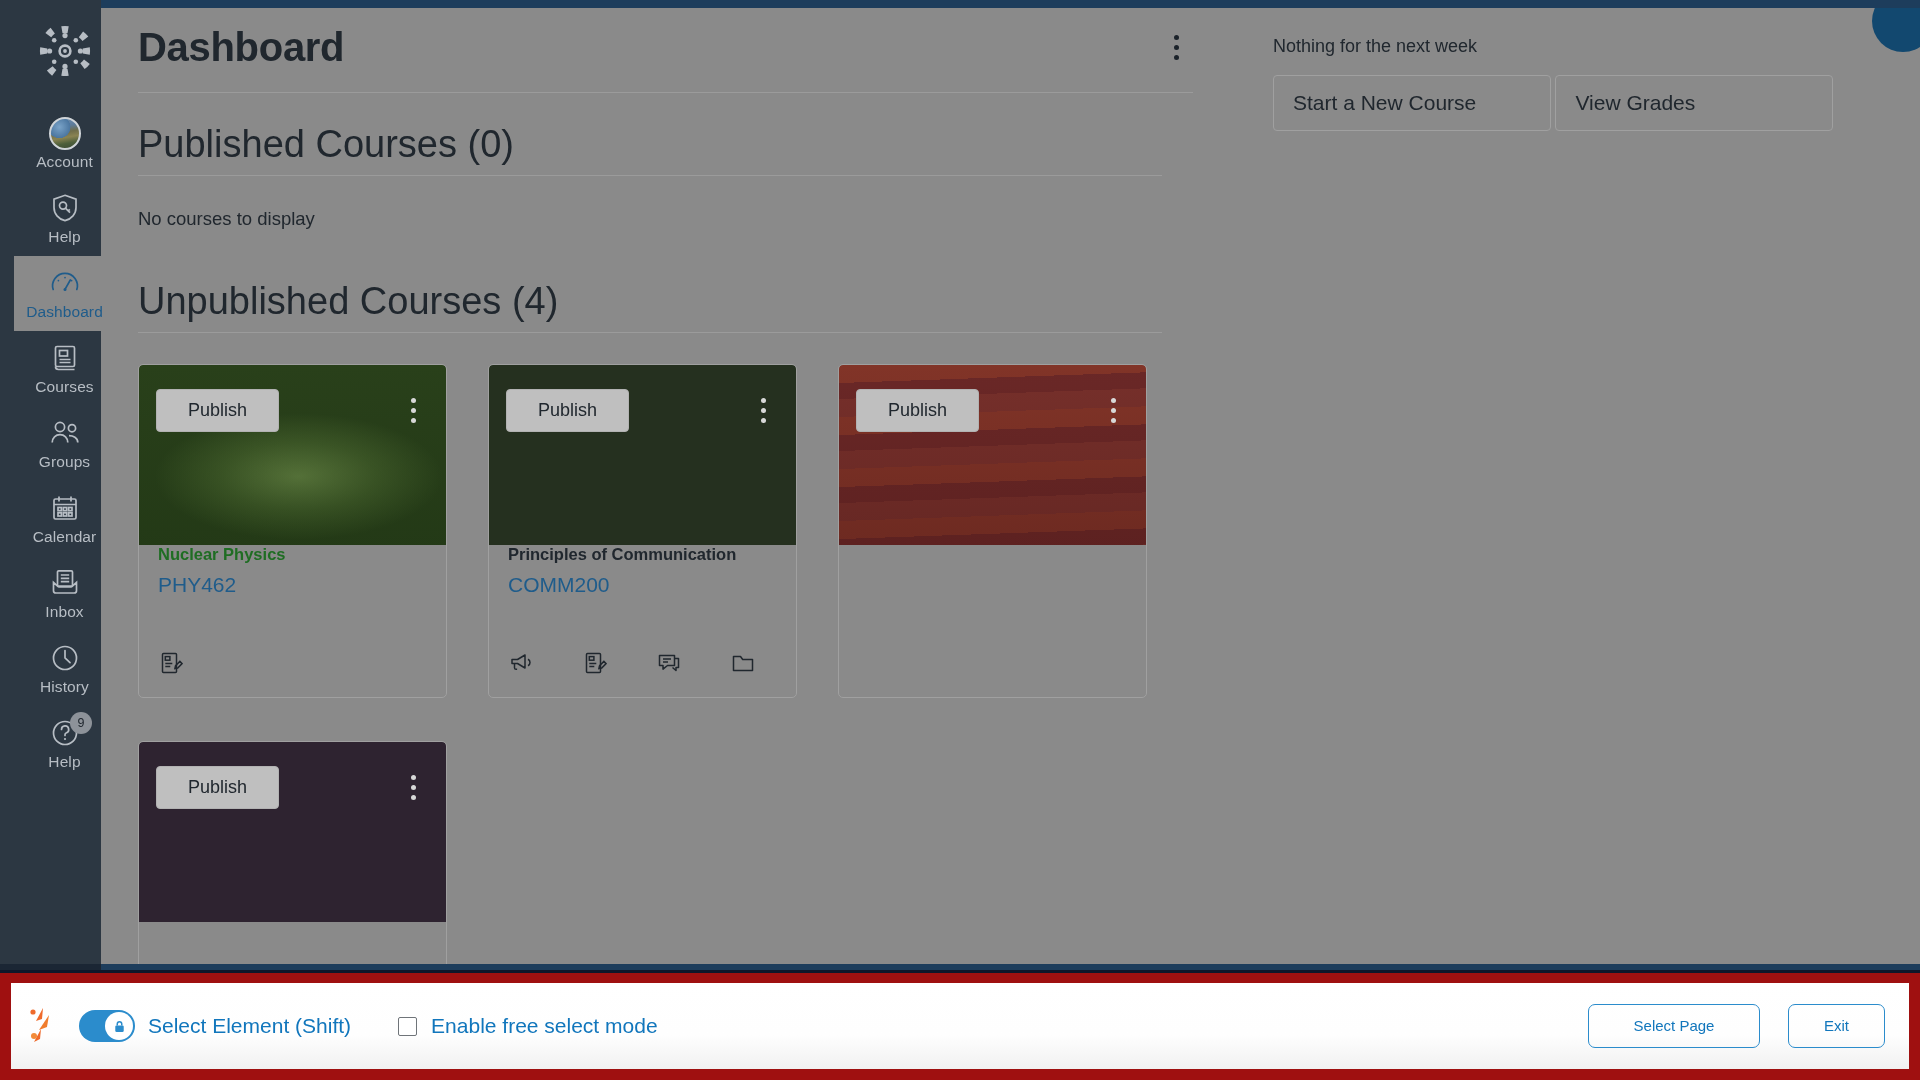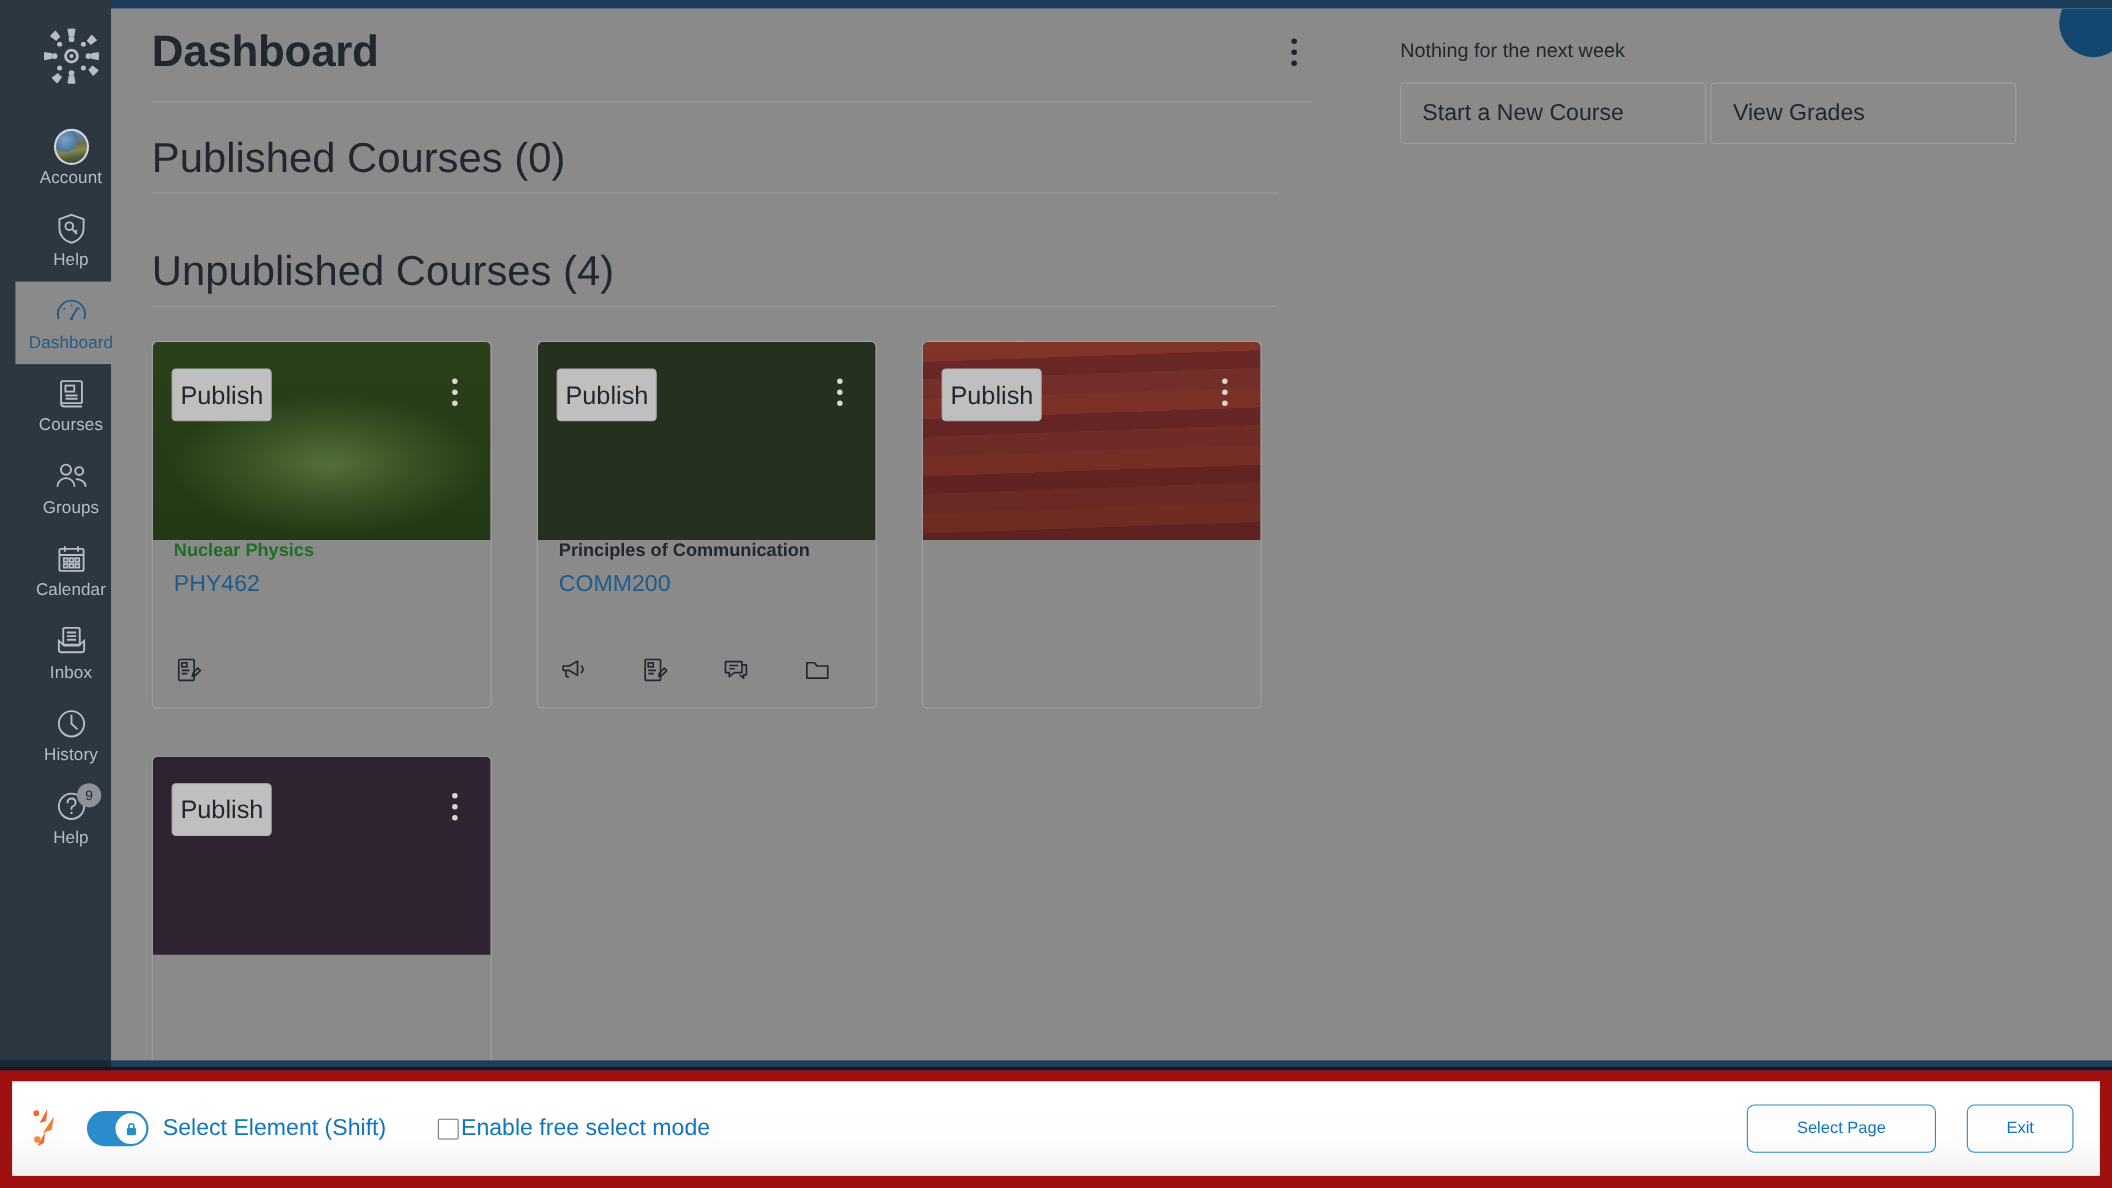--- a/index.html
+++ b/index.html
@@ -209,22 +209,22 @@
       linear-gradient(95deg, #7c3b2e 0%, #6d2f2c 45%, #5e2725 100%);
   }
   .banner-solid-plum { background: #2e2330; }
 
   .publish-btn {
     position: absolute;
     top: 24px; left: 17px;
     background: #bfbfbf;
     border: 1px solid #b2b2b2;
     border-radius: 4px;
-    padding: 10px 7px;
-    font-size: 23px;
+    padding: 10px 31px;
+    font-size: 18px;
     color: #20272e;
     cursor: pointer;
     line-height: 1.15;
   }
   .card-kebab {
     position: absolute;
     top: 28px; right: 16px;
   }
 
   .card-body {
@@ -365,21 +365,21 @@
   .toggle-label {
     margin-left: 13px;
     font-size: 21px;
     color: #1176bc;
     white-space: nowrap;
   }
   .checkbox-wrap {
     margin-left: 47px;
     display: flex;
     align-items: center;
-    gap: 2px;
+    gap: 14px;
     cursor: pointer;
   }
   .checkbox {
     width: 19px; height: 19px;
     border: 1.6px solid #6f7479;
     border-radius: 2px;
     background: #fff;
   }
   .checkbox-label {
     font-size: 21px;
@@ -563,20 +563,21 @@
       <div class="dash-header">
         <div class="dash-title">Dashboard</div>
         <div class="kebab">
           <i></i>
             <i></i>
             <i></i>
         </div>
       </div>
 
       <div class="section-title">Published Courses (0)</div>
+      <div class="empty-note">No courses to display</div>
 
       <div class="section-title second">Unpublished Courses (4)</div>
 
       <div class="card-grid">
 
         <div class="course-card">
           <div class="card-banner banner-forest">
             <button class="publish-btn">Publish</button>
             <div class="kebab light card-kebab">
                 <i></i>

